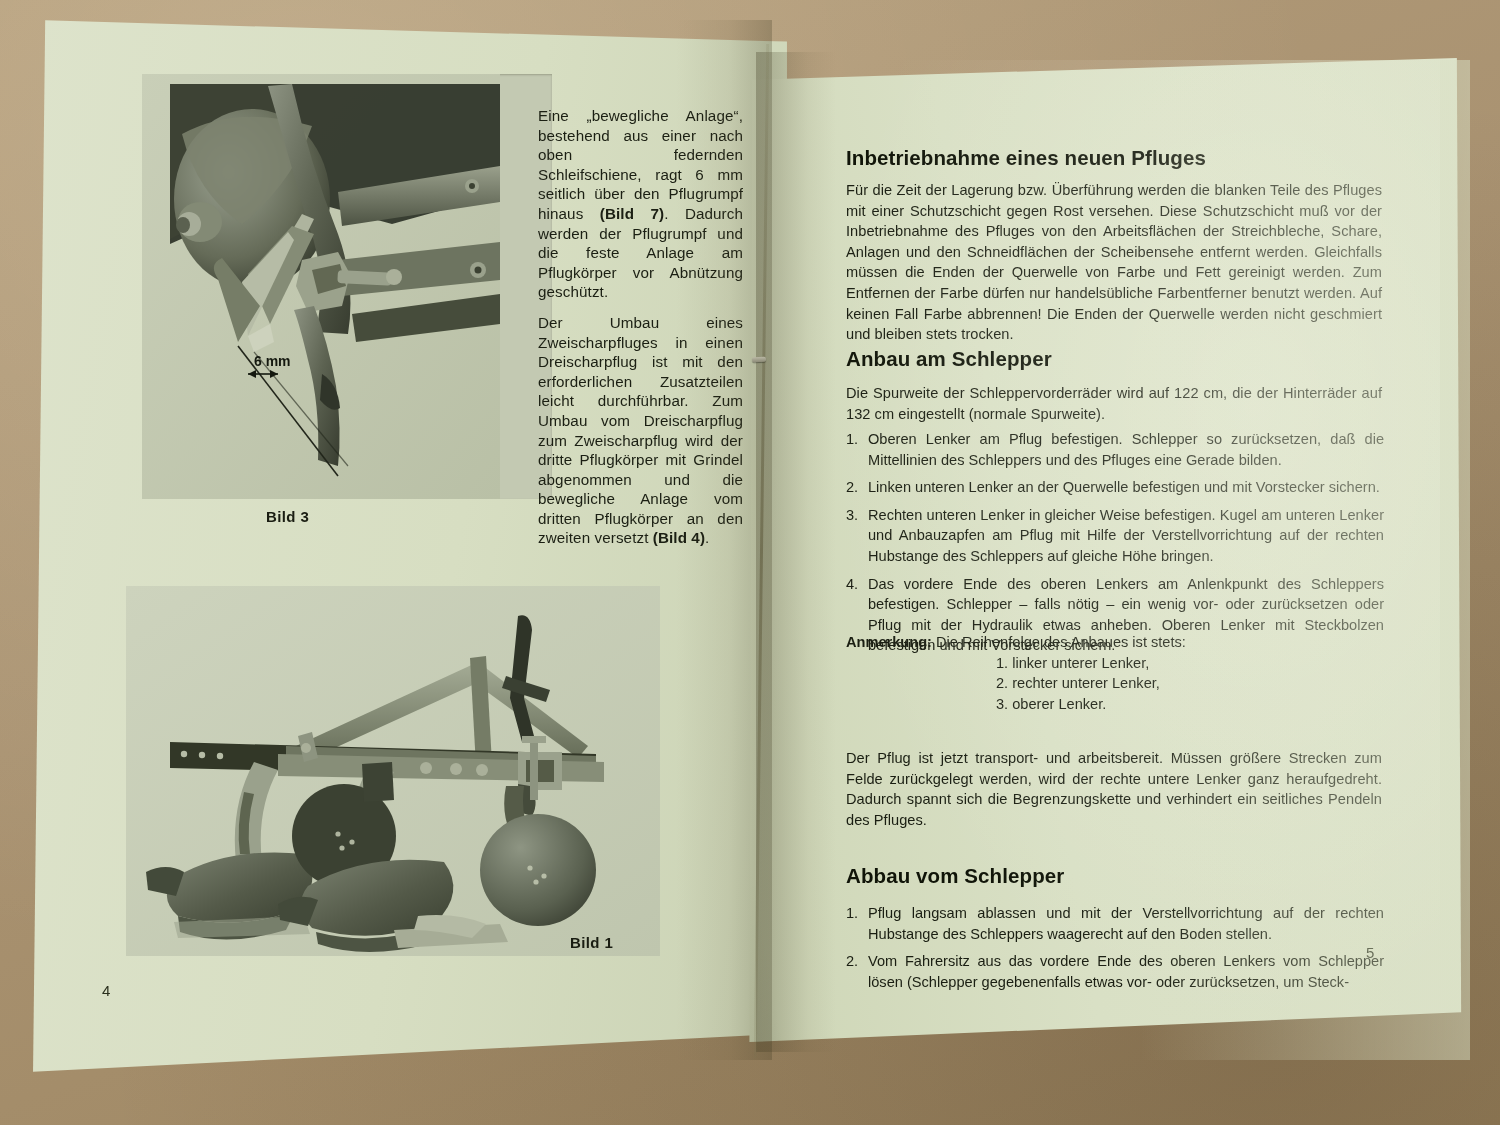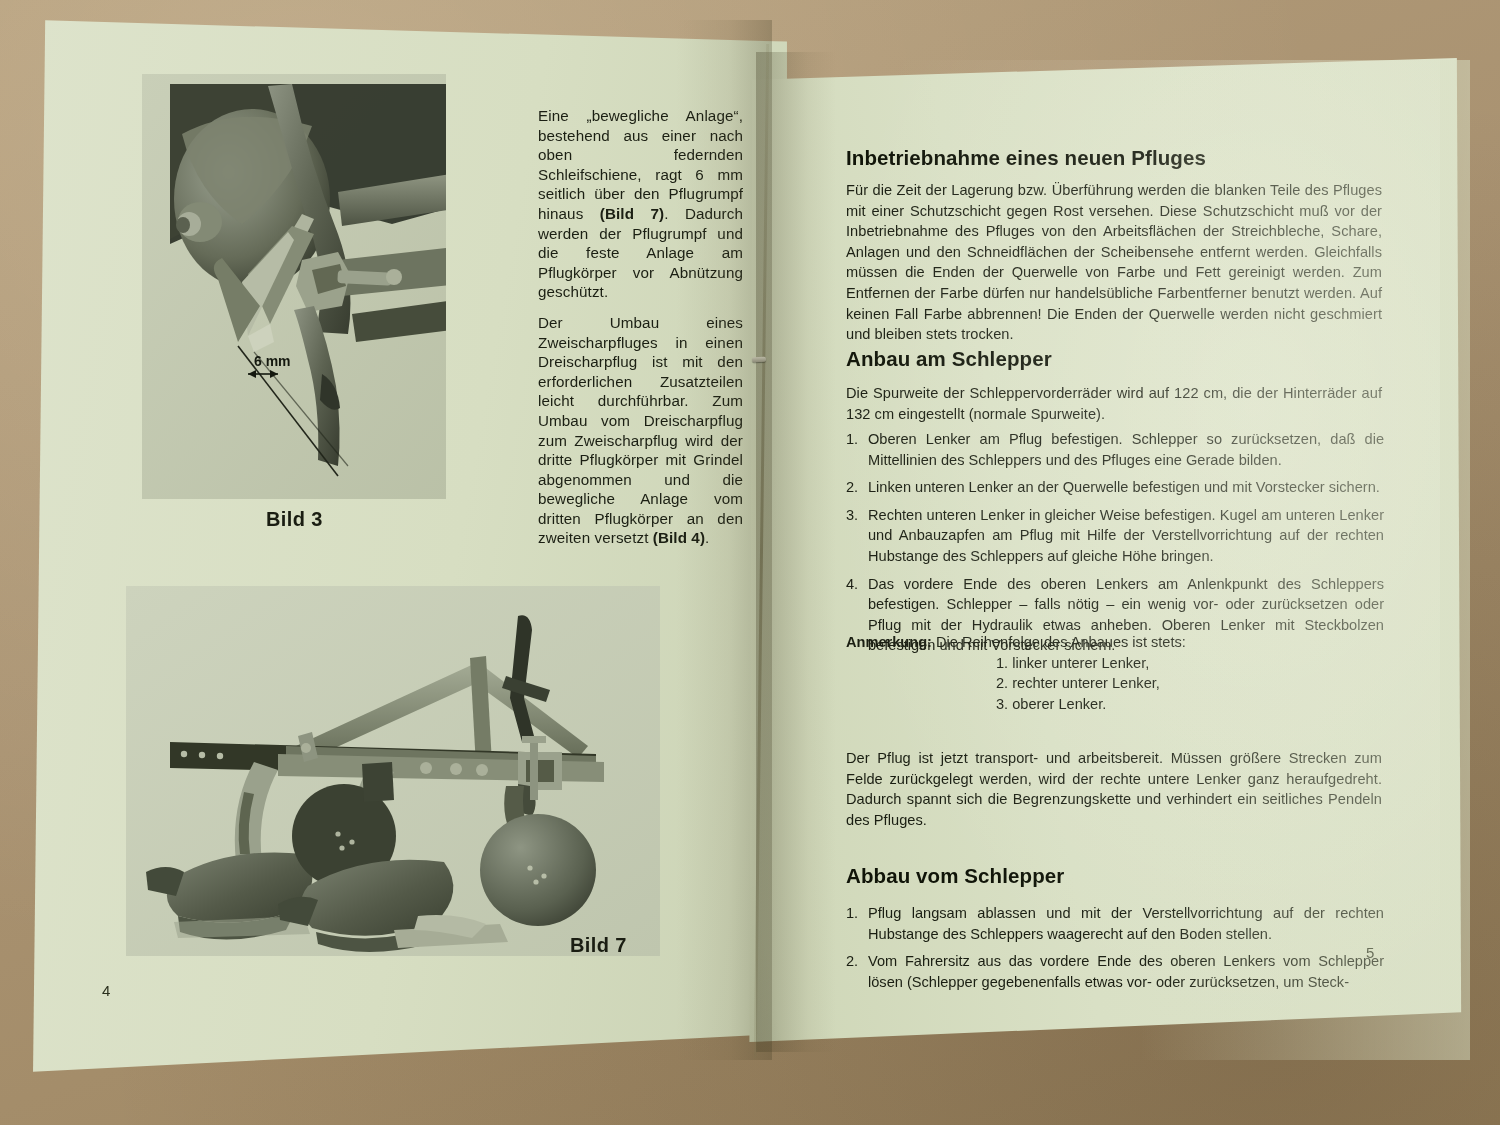--- a/index.html
+++ b/index.html
@@ -73,21 +73,21 @@
   }
 
   
   .figbox{
     position:absolute;
     background:#c3c9b2;
     box-shadow:0 1px 2px rgba(40,40,20,.25) inset;
     overflow:hidden;
   }
   .figcap{
-    position:absolute;font-weight:bold;font-size:20px;letter-spacing:.4px;color:#1a1d12;
+    position:absolute;font-weight:bold;font-size:15px;letter-spacing:.4px;color:#1a1d12;
   }
 
   
   .ltext{
     position:absolute;
     width:205px;
     font-size:15.2px;
     line-height:19.6px;
     text-align:justify;
     color:#1b1f13;
@@ -130,21 +130,21 @@
 </style>
 </head>
 <body>
 
 <div id="desk"></div>
 
 <div id="book">
 
   <div class="page" id="page-left">
 
-    <div class="figbox" id="fig3" style="left:112px;top:60px;width:304px;height:425px;">
+    <div class="figbox" id="fig3" style="left:112px;top:60px;width:410px;height:425px;">
       <svg viewBox="0 0 358 425" width="358" height="425" preserveAspectRatio="none">
         <defs>
           <linearGradient id="g3bg" x1="0" y1="0" x2="1" y2="1">
             <stop offset="0" stop-color="#c9cfb8"></stop>
               <stop offset="1" stop-color="#b9c0a6"></stop>
           </linearGradient>
           <linearGradient id="metA" x1="0" y1="0" x2="1" y2="1">
             <stop offset="0" stop-color="#8d9382"></stop>
               <stop offset=".5" stop-color="#5d6352"></stop>
               <stop offset="1" stop-color="#383d30"></stop>
@@ -290,21 +290,21 @@
         <path d="M268 344 L374 338 L382 356 L272 362 Z" fill="#a6ac96"></path>
 
         <path d="M292 330 Q330 326 360 338 L346 352 Q310 344 288 344 Z" fill="#b4baa4"></path>
 
         <path d="M236 178 L266 176 L268 214 L238 216 Z" fill="#3d4334"></path>
 
         <path d="M172 150 L186 146 L192 172 L178 176 Z" fill="#8d9480"></path>
         <circle cx="180" cy="162" r="5" fill="#aab09a"></circle>
       </svg>
     </div>
-    <div class="figcap" style="left:540px;top:920px;">Bild 7</div>
+    <div class="figcap" style="left:540px;top:920px;">Bild 1</div>
 
     <div class="ltext" style="left:508px;top:92px;">
       <p>
         <span>Eine „bewegliche Anlage“, bestehend aus einer nach oben federnden Schleifschiene, ragt 6 mm seitlich über den Pflugrumpf hinaus </span><b>(Bild 7)</b><span>. Dadurch werden der Pflugrumpf und die feste Anlage am Pflugkörper vor Abnützung geschützt.</span>
       </p>
       <p>
         <span>Der Umbau eines Zweischarpfluges in einen Dreischarpflug ist mit den erforderlichen Zusatzteilen leicht durchführbar. Zum Umbau vom Dreischarpflug zum Zweischarpflug wird der dritte Pflugkörper mit Grindel abgenommen und die bewegliche Anlage vom dritten Pflugkörper an den zweiten versetzt </span><b>(Bild 4)</b><span>.</span>
       </p>
     </div>
 

